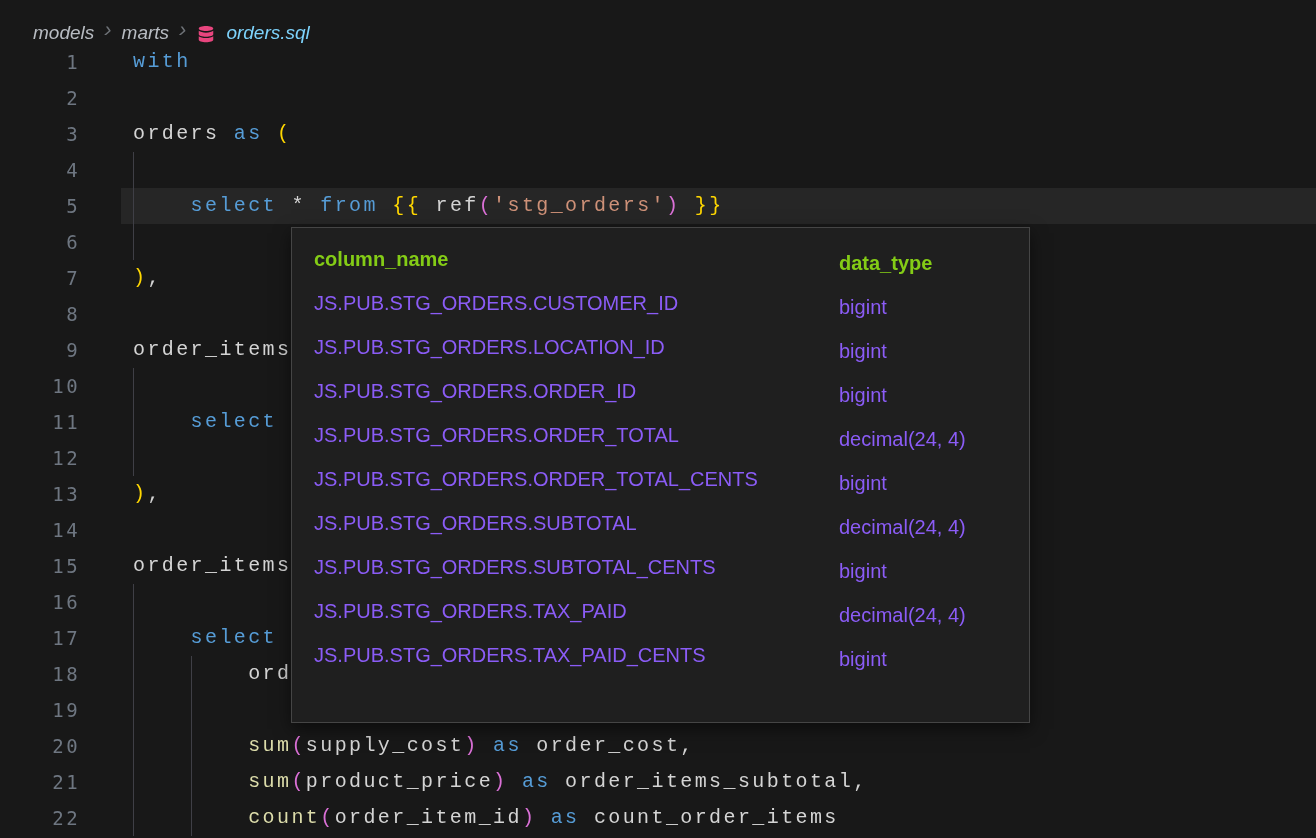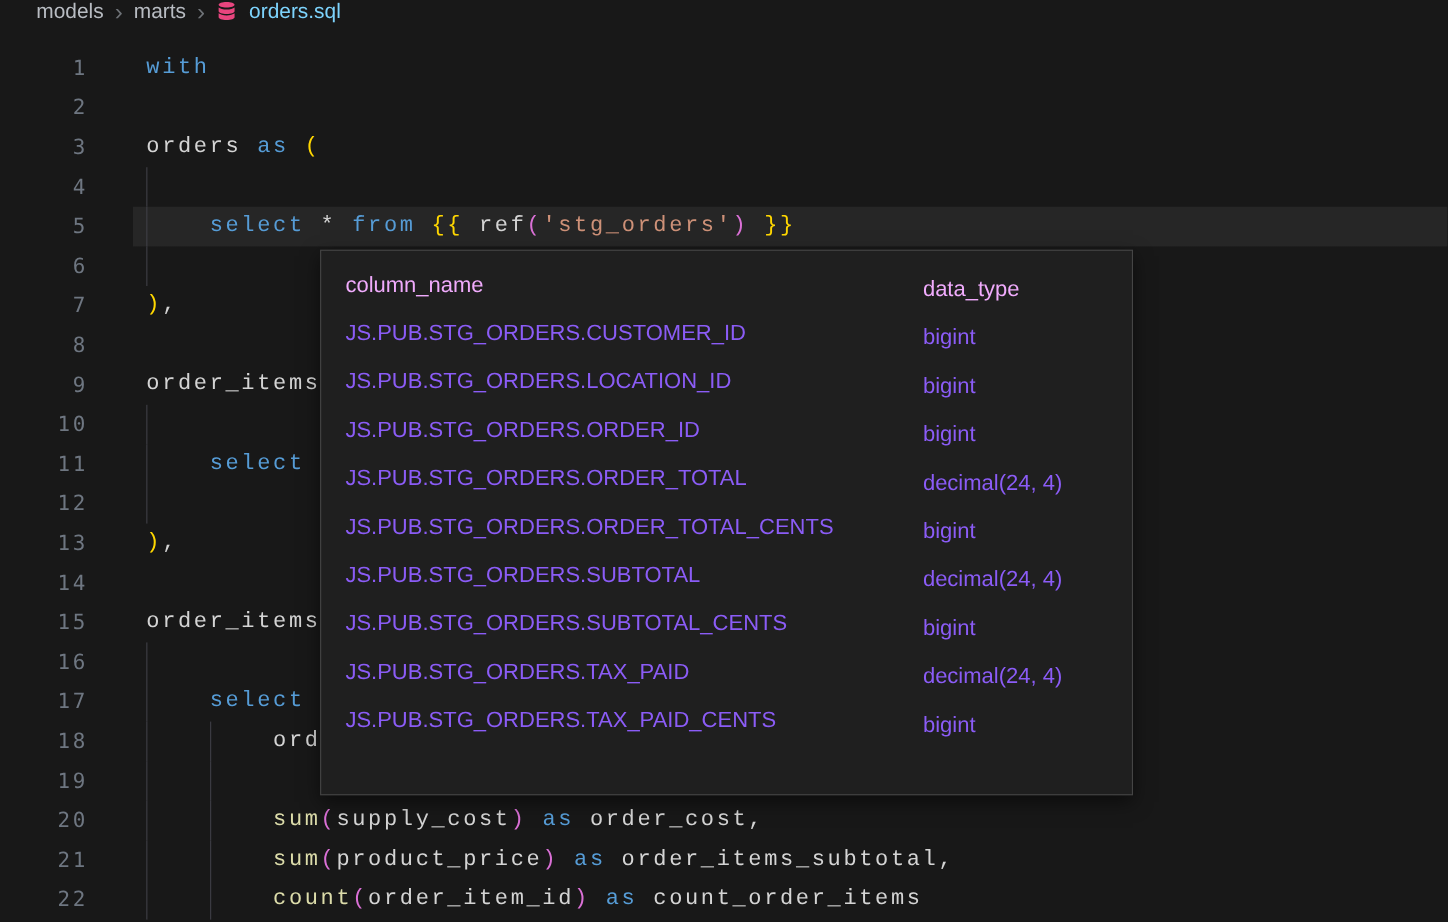--- a/index.html
+++ b/index.html
@@ -6,22 +6,22 @@
   html,body { width:1316px; height:838px; overflow:hidden; }
   body {
     background: var(--bg, #181818);
     font-family: "Liberation Sans", sans-serif;
     position: relative;
   }
 
   
   .breadcrumb {
     position:absolute; top:0; left:0; right:0; height:44px;
-    display:flex; align-items:flex-start; padding-left:33px; gap:10px;
-    font-size:19px; color:#b8bcc2;
+    display:flex; align-items:flex-end; padding-left:33px; gap:10px;
+    font-size:19px; color:#b8bcc2;font-style:italic;
   }
   .breadcrumb .sep { color:#6e7277; font-size:22px; line-height:1; padding-bottom:3px; }
   .breadcrumb .file { color:#7dd3fc; }
   .dbicon { display:flex; align-items:center; }
 
   
   .editor { position:absolute; top:44px; left:0; right:0; bottom:0; }
   .line {
     position:relative; height:36px; line-height:36px;
     font-family:"DejaVu Sans Mono", monospace; font-size:20px;
@@ -41,21 +41,21 @@
 
   
   .popup {
     position:absolute; left:291px; top:227px; width:739px; height:496px;
     background:var(--pbg,#1f1f1f); border:1px solid var(--pbr,#454545);
     box-shadow:0 6px 16px rgba(0,0,0,.5); padding-top:9px; z-index:10;
     font-family:"Liberation Sans", sans-serif;
   }
   .prow { position:relative; height:44px; line-height:44px; padding-left:22px; font-size:20px; color:#8b5cf6; white-space:nowrap; }
   .prow .c2 { position:absolute; left:547px; top:4px; }
-  .prow.head { font-weight:normal; color:#f0abfc; }
+  .prow.head { font-weight:bold; color:#84cc16; }
 </style>
 </head>
 <body>
 
 <div class="breadcrumb">
   <span>models</span>
   <span class="sep">›</span>
   <span>marts</span>
   <span class="sep">›</span>
   <span class="dbicon" style="color: rgb(232, 69, 126);">

